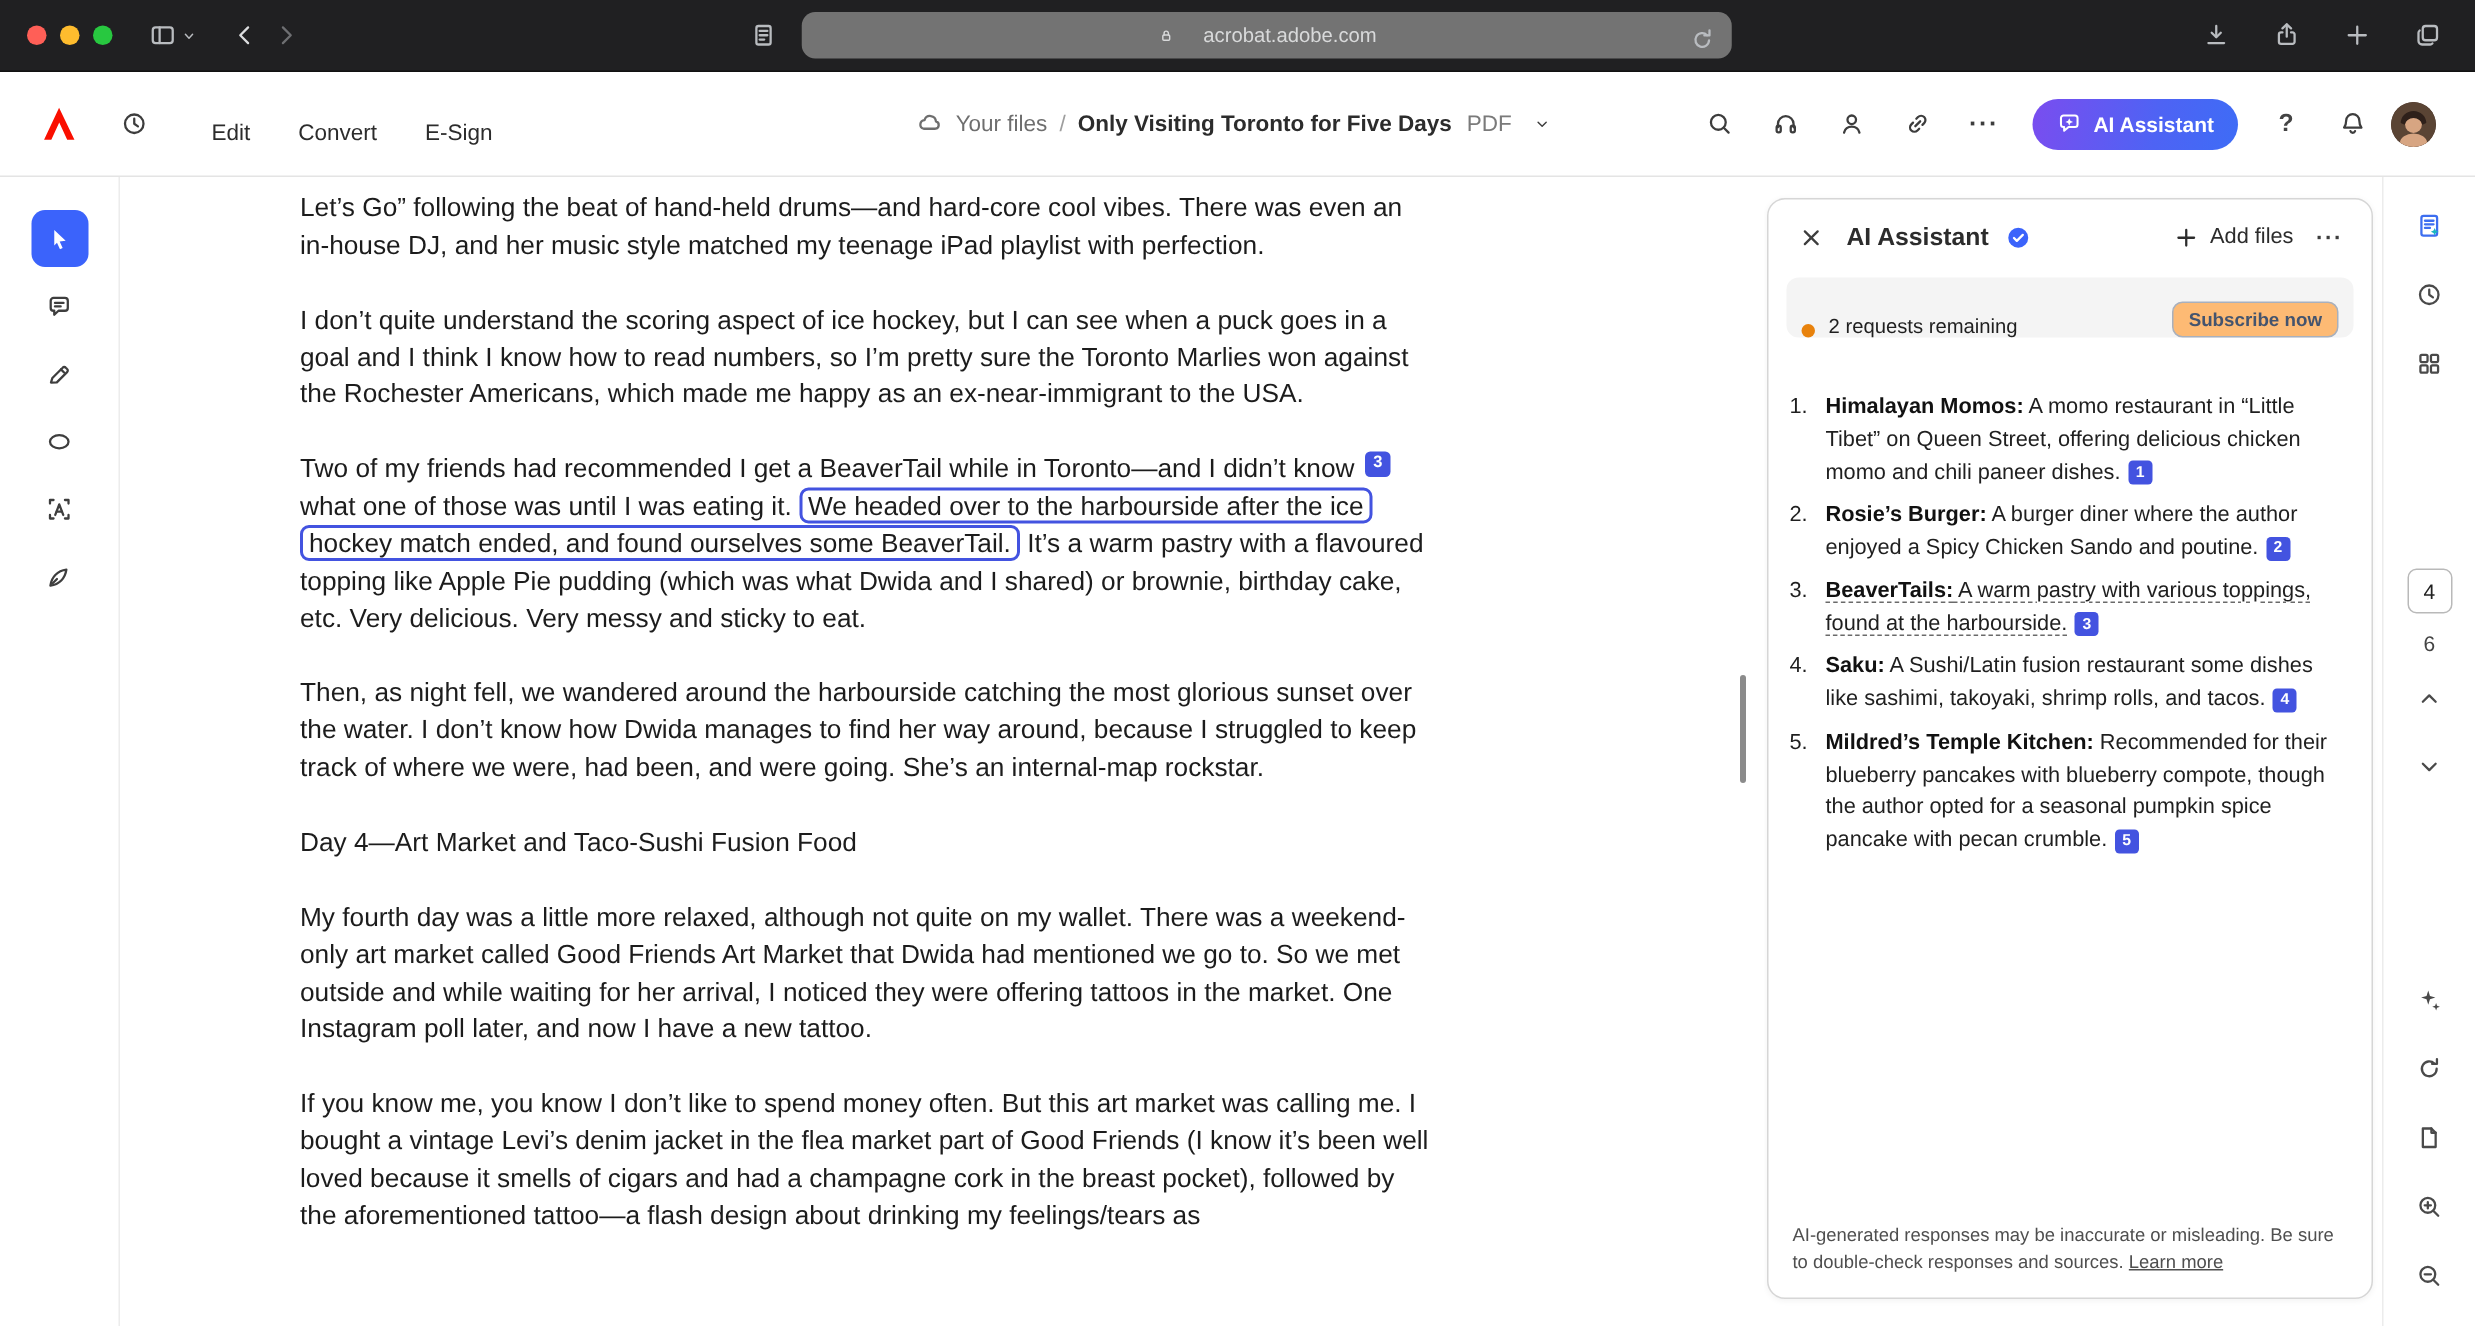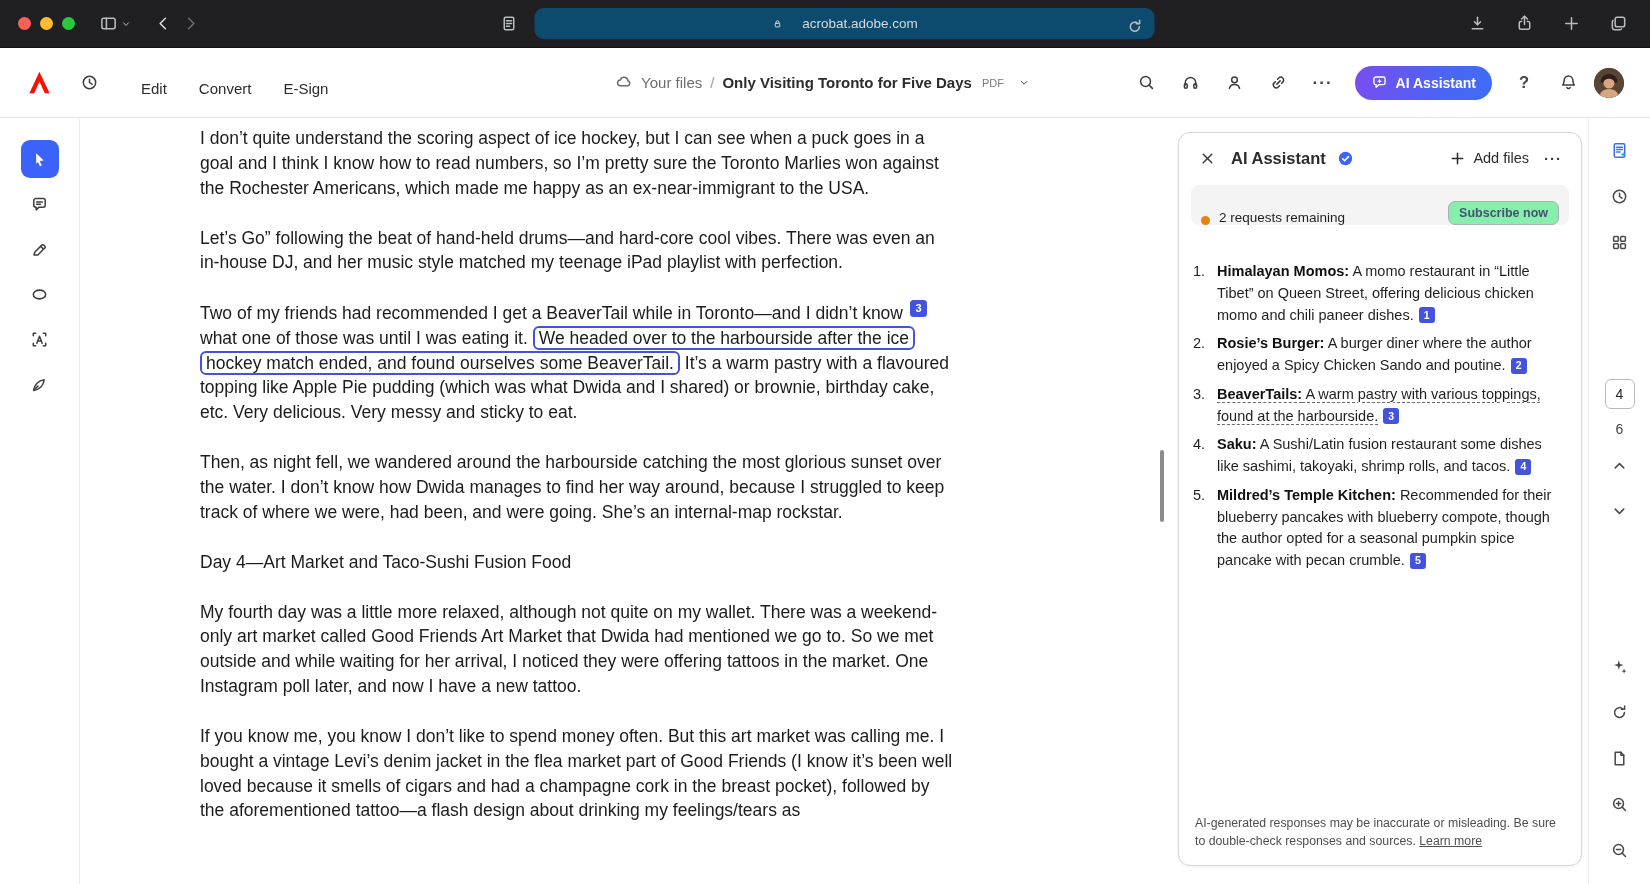--- a/index.html
+++ b/index.html
@@ -16,41 +16,41 @@
   .cbtn.bright { color:#dcdddf; }
   .cbtn.dim { color:#6e6f72; }
   .ic { width:19px; height:19px; display:block; }
   .ic.sm { width:12px; height:12px; }
   .ic path,.ic rect,.ic circle,.ic line,.ic ellipse { fill:none; stroke:currentColor;
     stroke-width:1.6; stroke-linecap:round; stroke-linejoin:round; }
   .ic .f { fill:currentColor; stroke:none; }
   .sidebar-group { margin-right:14px; }
   .url-center { position:absolute; left:50%; transform:translateX(-50%);
     display:flex; align-items:center; gap:12px; }
-  .url-pill { width:620px; height:31px; background:#0c4a6e; border-radius:9px;
+  .url-pill { width:620px; height:31px; background:#737373; border-radius:9px;
     display:flex; align-items:center; justify-content:center; gap:19px;
     color:#d8d9da; font-size:13.5px; position:relative; }
   .url-pill .reload { position:absolute; right:6px; top:5px; }
   .chrome-right { margin-left:auto; display:flex; align-items:center; gap:20px; }
 
   
   .acro-bar { height:70px; background:#fff; border-bottom:1px solid #e4e4e4;
     display:flex; align-items:center; padding:0 26px; position:relative; color:#3d3d3d; flex:0 0 70px;}
   .logo { width:27px; height:27px; }
   .tbtn { background:none; border:none; color:#3d3d3d; display:flex; align-items:center;
     justify-content:center; width:36px; height:36px; border-radius:8px; cursor:pointer; }
   .menu { display:flex; align-items:center; gap:8px; margin-left:22px; }
   .menu-item { background:none; border:none; font-size:15px; color:#2c2c2c;
     padding:8px 12px; border-radius:6px; cursor:pointer; font-family:inherit;margin-top:12px; }
   .crumb { position:absolute; left:50%; transform:translateX(-50%);
     display:flex; align-items:center; gap:8px; white-space:nowrap; }
   .crumb .loc { color:#6e6e6e; font-size:15px; }
   .crumb .sep { color:#9e9e9e; font-size:15px; }
   .crumb .title { color:#2c2c2c; font-size:15px; font-weight:700; }
-  .crumb .fmt { color:#7a7a7a; font-size:11px; margin-left:2px; }
+  .crumb .fmt { color:#7a7a7a; font-size:15px; margin-left:2px; }
   .bar-right { margin-left:auto; display:flex; align-items:center; gap:8px; }
   .more-glyph { font-size:17px; font-weight:700; color:#3d3d3d; letter-spacing:1px; }
   .ai-pill { height:34px; border:none; border-radius:17px; padding:0 16px;
     display:flex; align-items:center; gap:8px; cursor:pointer;
     background:linear-gradient(100deg,#7a4def 0%,#4e63f4 60%,#3e6cf6 100%);
     color:#fff; font-size:14px; font-weight:700; font-family:inherit; margin:0 6px; }
   .help-glyph { font-size:16.5px; font-weight:700; color:#444; }
   .avatar { width:30px; height:30px; border-radius:50%; overflow:hidden; border:none;
     padding:0; cursor:pointer; background:#4a3328; }
 
@@ -82,21 +82,21 @@
   .ai-panel { flex:1; background:#fff; border:1px solid #d6d6d6; border-radius:12px;
     display:flex; flex-direction:column; min-height:0; box-shadow:0 1px 4px rgba(0,0,0,.05); }
   .panel-head { height:50px; display:flex; align-items:center; padding:0 14px; gap:10px; flex:0 0 50px;}
   .panel-title { font-size:16.5px; font-weight:700; color:#2c2c2c; }
   .add-files { margin-left:auto; background:none; border:none; display:flex; align-items:center;
     gap:6px; font-size:14.5px; color:#2c2c2c; cursor:pointer; font-family:inherit; }
   .req-banner { margin:2px 12px 10px; background:#f4f4f4; border-radius:8px; height:40px;
     display:flex; align-items:flex-end; gap:9px; padding:0 10px; flex:0 0 40px;}
   .req-dot { width:9px; height:9px; border-radius:50%; background:#e8820c; }
   .req-text { font-size:13.5px; color:#1f1f1f; }
-  .subscribe { margin-left:auto; background:#86efac; border:1px solid #a8b0bd; border-radius:7px;
+  .subscribe { margin-left:auto; background:#fdba74; border:1px solid #a8b0bd; border-radius:7px;
     padding:4px 10px; font-size:12.5px; font-weight:700; color:#44546e; cursor:pointer; font-family:inherit; }
   .chat { flex:1; overflow:hidden; padding:0 14px; min-height:0; }
   .bubble { background:#4b53e1; color:#fff; border-radius:10px; padding:10px 14px 12px;
     font-size:14.5px; line-height:1.45; margin-top:-6px; }
   .answer { margin-top:26px; font-size:14.5px; line-height:1.5; color:#1f1f1f; }
   .answer-intro { margin-bottom:10px; }
   .answer-item { display:grid; grid-template-columns:24px 1fr; margin-bottom:7px; }
   .answer-item b { font-weight:700; color:#111; }
   .src-underline { text-decoration:underline; text-decoration-style:dashed;
     text-decoration-color:#6a6a6a; text-decoration-thickness:1px; text-underline-offset:3px; }
@@ -338,22 +338,22 @@
       <button class="tool">
         <svg class="ic" viewBox="0 0 20 20">
             <path d="M3.8 16.2 c.4 -3 1.6 -5.6 3.6 -7.6 c2 -2 4.6 -3.2 7.6 -3.6 c-.4 3 -1.6 5.6 -3.6 7.6 c-2 2 -4.6 3.2 -7.6 3.6 z"></path>
             <line x1="5.4" y1="14.6" x2="8.4" y2="11.6"></line>
           </svg>
       </button>
     </div>
 
     <div class="doc-area">
       <div class="doc-text">
+        <p>Let’s Go” following the beat of hand-held drums—and hard-core cool vibes. There was even an in-house DJ, and her music style matched my teenage iPad playlist with perfection.</p>
         <p>I don’t quite understand the scoring aspect of ice hockey, but I can see when a puck goes in a goal and I think I know how to read numbers, so I’m pretty sure the Toronto Marlies won against the Rochester Americans, which made me happy as an ex-near-immigrant to the USA.</p>
-        <p>Let’s Go” following the beat of hand-held drums—and hard-core cool vibes. There was even an in-house DJ, and her music style matched my teenage iPad playlist with perfection.</p>
         <p><span>Two of my friends had recommended I get </span><span class="cite-underline">a BeaverTail while in Toronto—and I didn’t know</span><sup class="doc-badge">3</sup> <span class="cite-underline">what one of those was until I was eating it.</span> <span class="boxed">We headed over to the harbourside after the ice hockey match ended, and found ourselves some BeaverTail.</span><span> It’s a warm pastry with a flavoured topping like Apple Pie pudding (which was what Dwida and I shared) or brownie, birthday cake, etc. Very delicious. Very messy and sticky to eat.</span></p>
         <p>Then, as night fell, we wandered around the harbourside catching the most glorious sunset over the water. I don’t know how Dwida manages to find her way around, because I struggled to keep track of where we were, had been, and were going. She’s an internal-map rockstar.</p>
         <p>Day 4—Art Market and Taco-Sushi Fusion Food</p>
         <p>My fourth day was a little more relaxed, although not quite on my wallet. There was a weekend-only art market called Good Friends Art Market that Dwida had mentioned we go to. So we met outside and while waiting for her arrival, I noticed they were offering tattoos in the market. One Instagram poll later, and now I have a new tattoo.</p>
         <p>If you know me, you know I don’t like to spend money often. But this art market was calling me. I bought a vintage Levi’s denim jacket in the flea market part of Good Friends (I know it’s been well loved because it smells of cigars and had a champagne cork in the breast pocket), followed by the aforementioned tattoo—a flash design about drinking my feelings/tears as</p>
       </div>
       <div class="doc-scrollthumb"></div>
     </div>
 
     <div class="panel-col">

